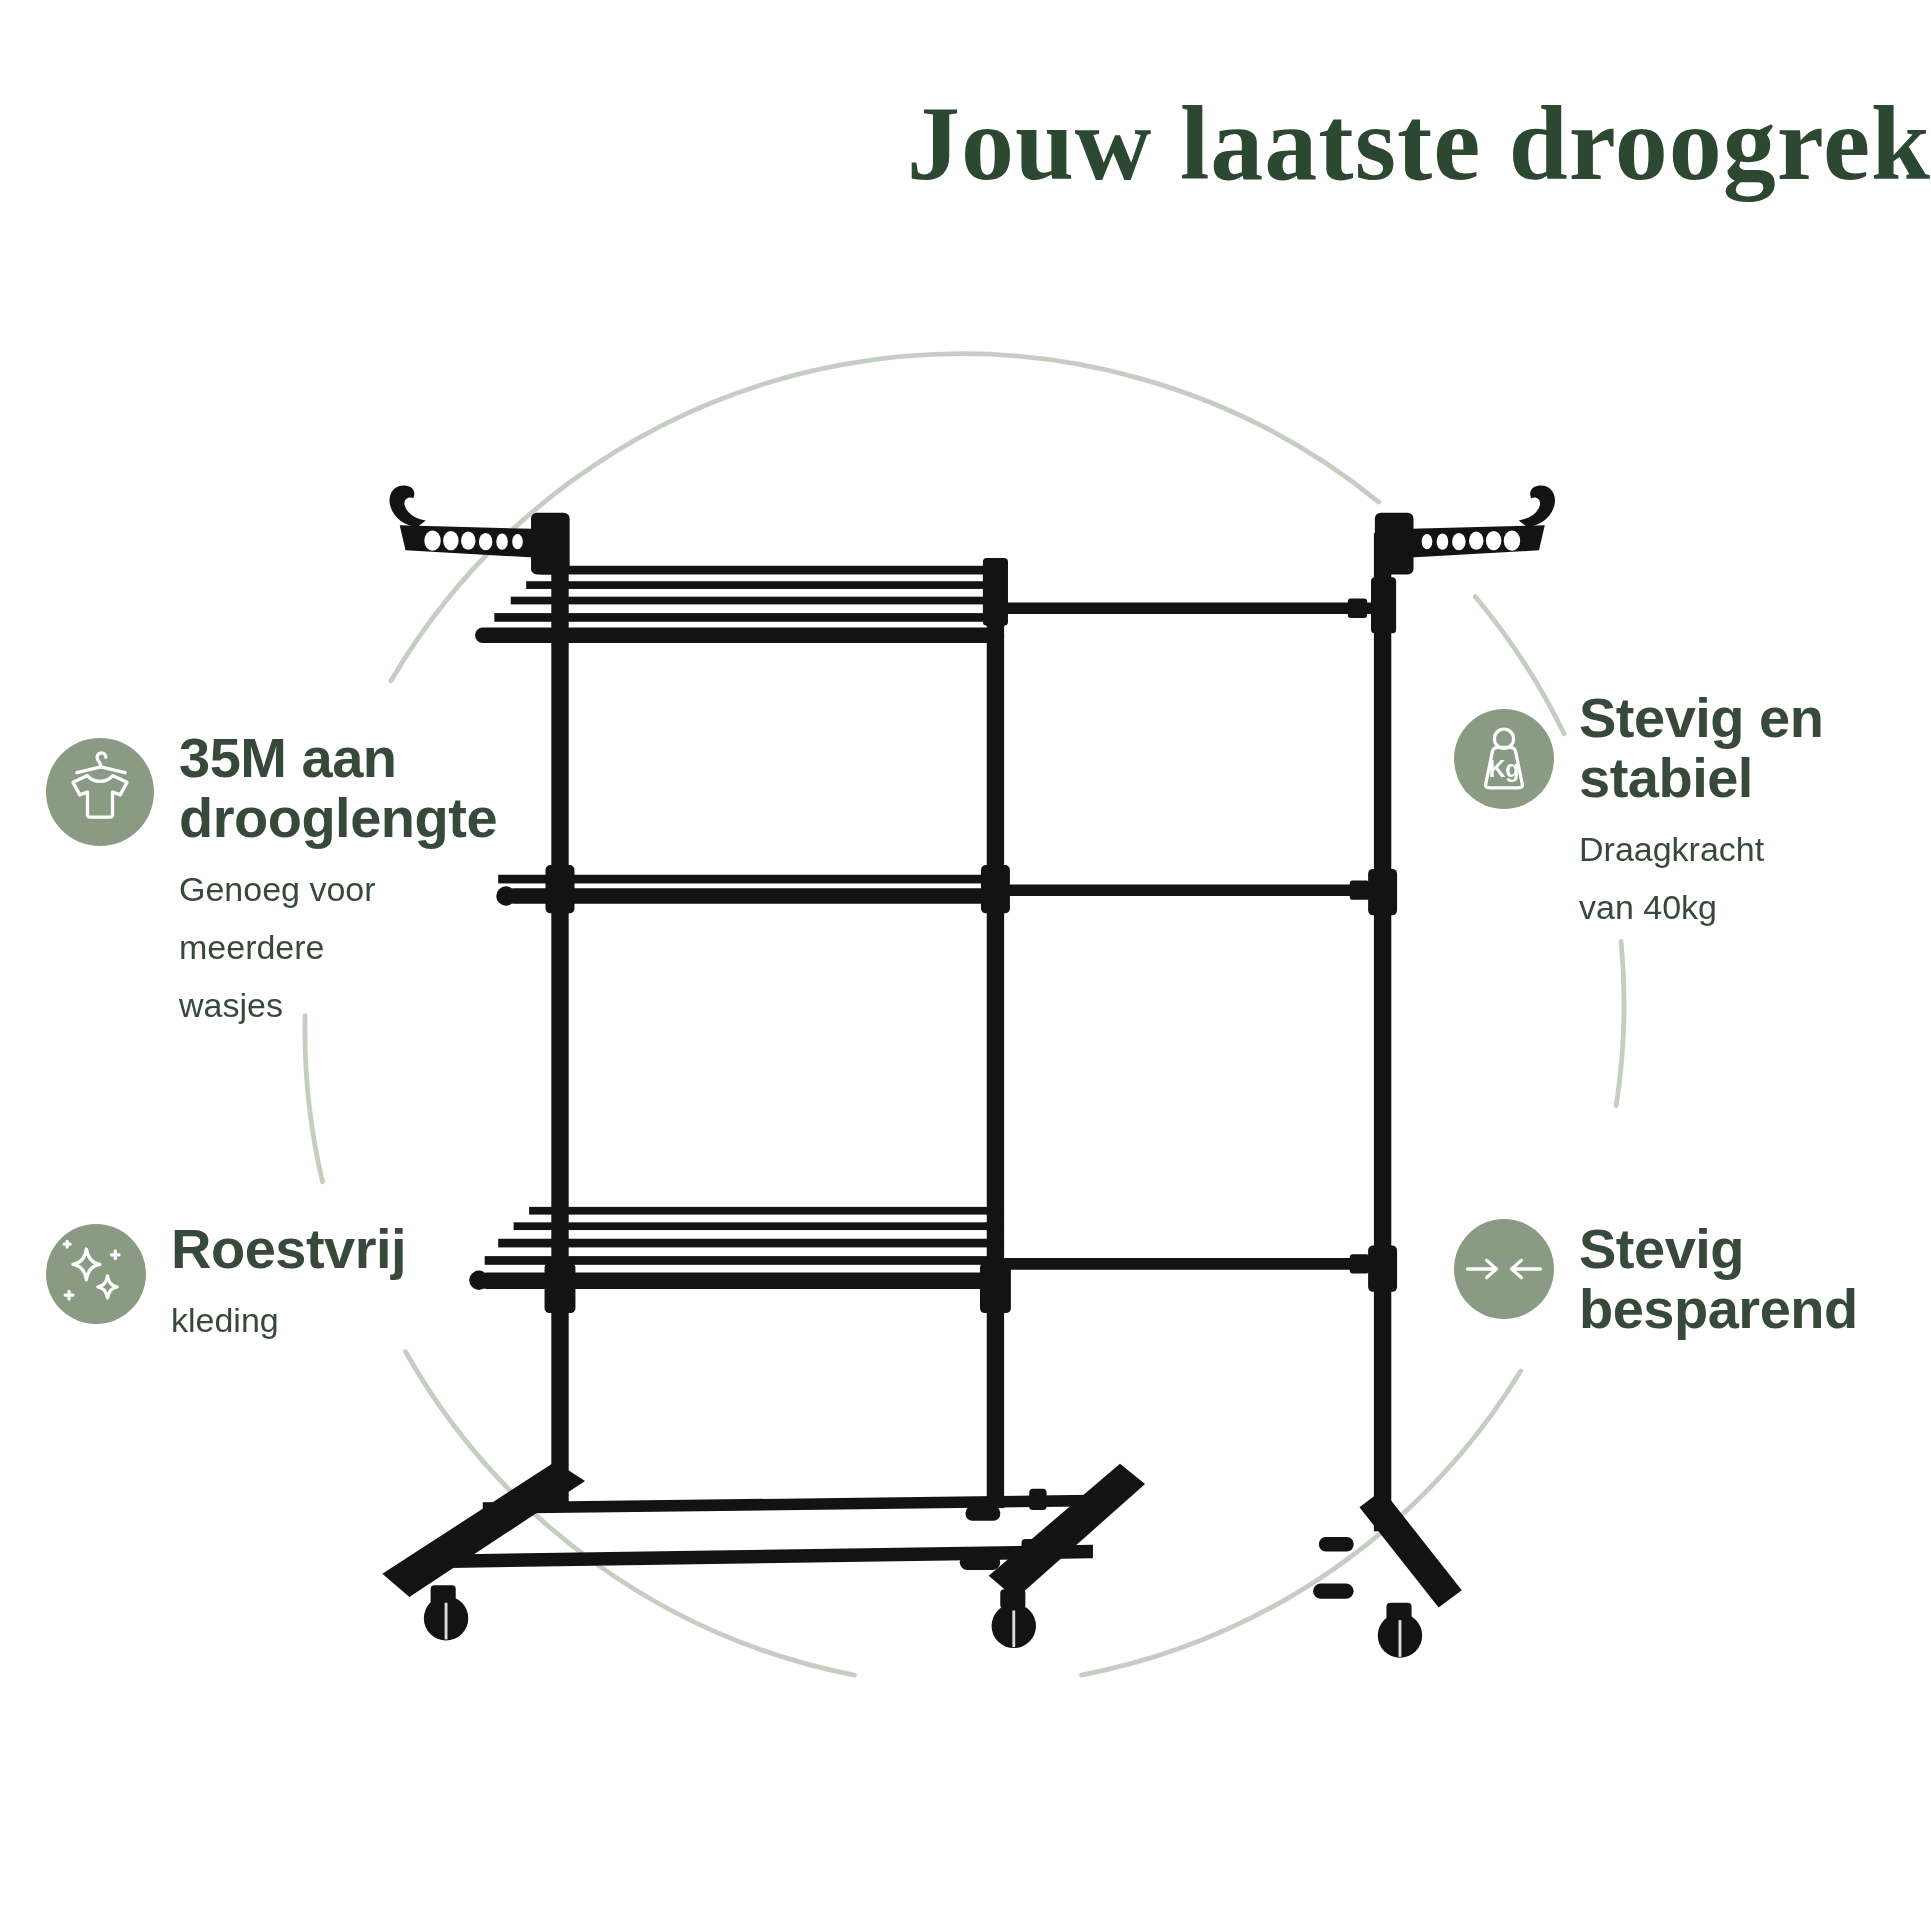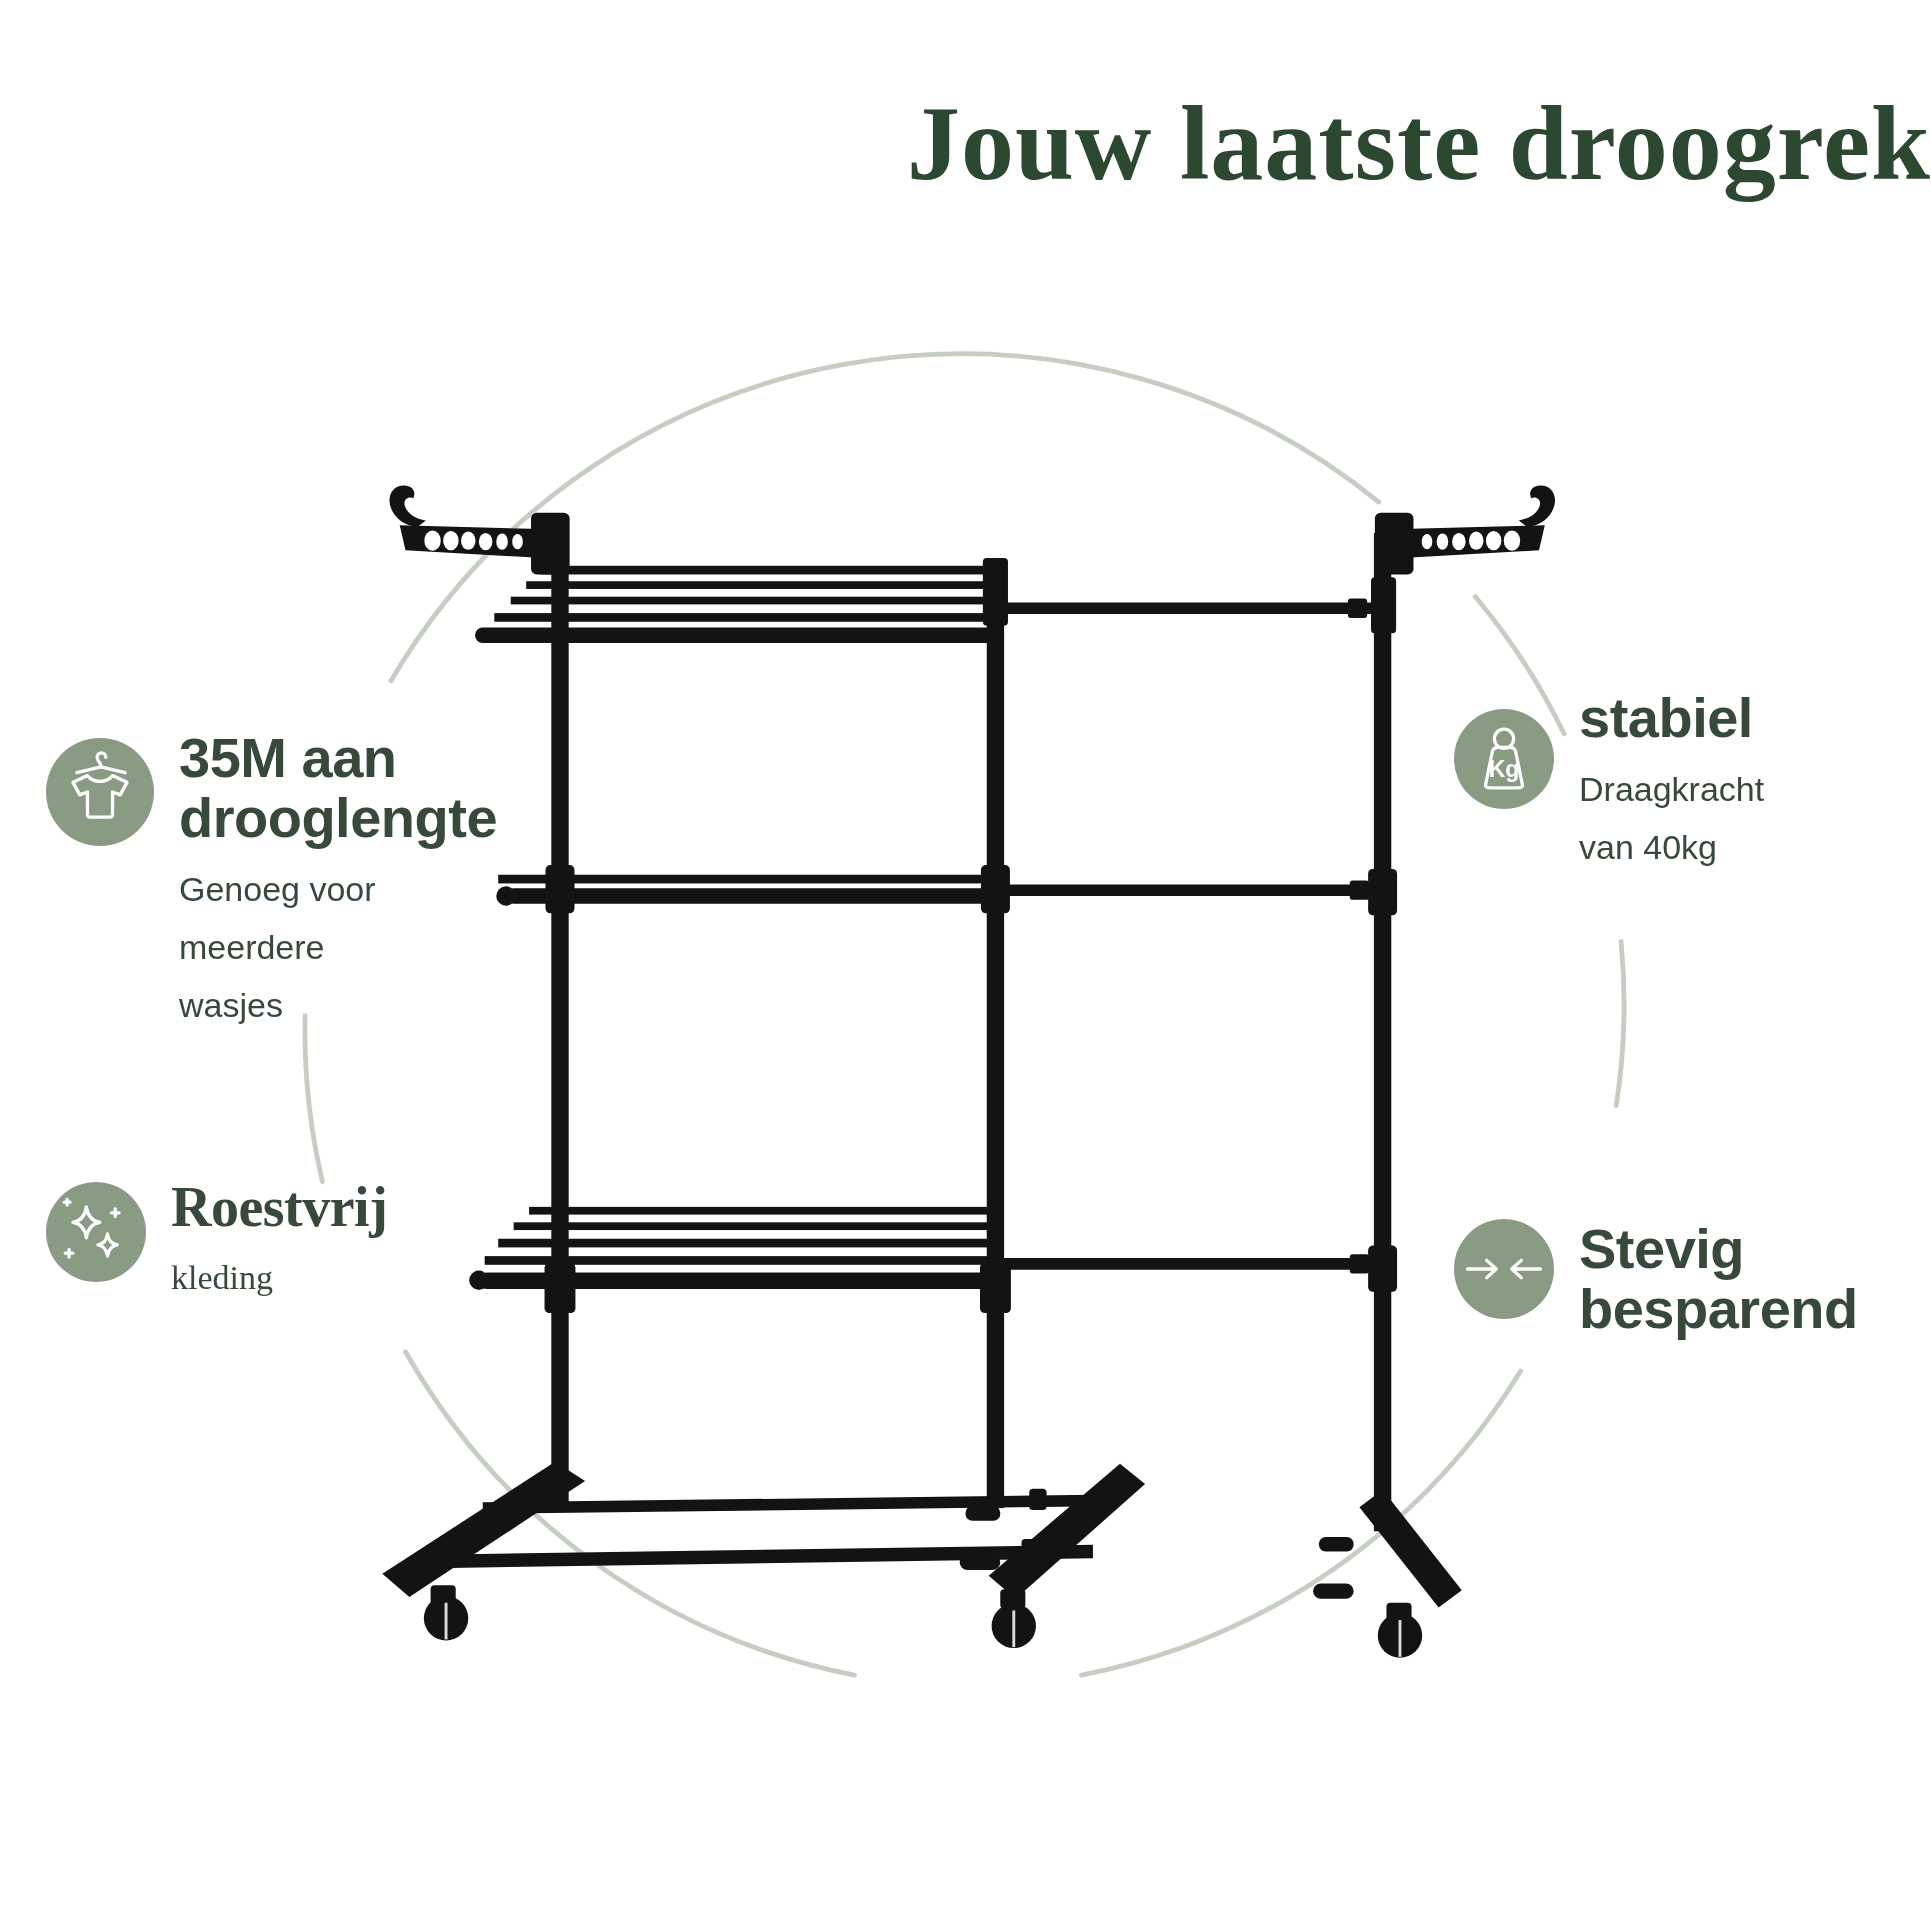--- a/index.html
+++ b/index.html
@@ -168,30 +168,31 @@
   <div class="feature" style="left:1454px;top:688px;width:454px;">
     <span class="icon-circle" style="width:100px;height:100px;margin-top:21px;">
       <svg viewBox="-52 -52 104 104">
         <circle class="icon-stroke" cx="0" cy="-21" r="10"></circle>
         <path class="icon-stroke" d="M -19 26 L -12 -8 Q -11 -12 -6 -12 L 6 -12 Q 11 -12 12 -8 L 19 26 Q 20 30 15 30 L -15 30 Q -20 30 -19 26 Z" fill="var(--icon-bg,#8a9b84)"></path>
         <text class="kg-label" x="0" y="19" font-size="24" text-anchor="middle">Kg</text>
       </svg>
     </span>
     <div class="feature-text">
       <div class="feature-heading">
+        <div>Stevig en</div>
         <div>stabiel</div>
       </div>
       <div class="feature-subtitle">
         <div>Draagkracht</div>
         <div>van 40kg</div>
       </div>
     </div>
   </div>
 
-  <div class="feature" style="left:46px;top:1177px;width:541px;font-family:Liberation Serif, serif;">
+  <div class="feature" style="left:46px;top:1219px;width:541px;">
     <span class="icon-circle" style="width:100px;height:100px;margin-top:4.8px;">
       <svg viewBox="-52 -52 104 104">
         <path class="icon-stroke" d="M -10 -26 Q -8 -12 4 -10 Q -8 -8 -10 6 Q -12 -8 -24 -10 Q -12 -12 -10 -26 Z"></path>
         <path class="icon-stroke" d="M 12 2 Q 13.5 12 22 13.5 Q 13.5 15 12 25 Q 10.5 15 2 13.5 Q 10.5 12 12 2 Z" stroke-width="2.8"></path>
         <path class="icon-stroke" d="M 20 -24 L 20 -16 M 16 -20 L 24 -20" stroke-width="2.6"></path>
         <path class="icon-stroke" d="M -28 18 L -28 26 M -32 22 L -24 22" stroke-width="2.6"></path>
         <path class="icon-stroke" d="M -30 -34 L -30 -28 M -33 -31 L -27 -31" stroke-width="2.2"></path>
       </svg>
     </span>
     <div class="feature-text">

